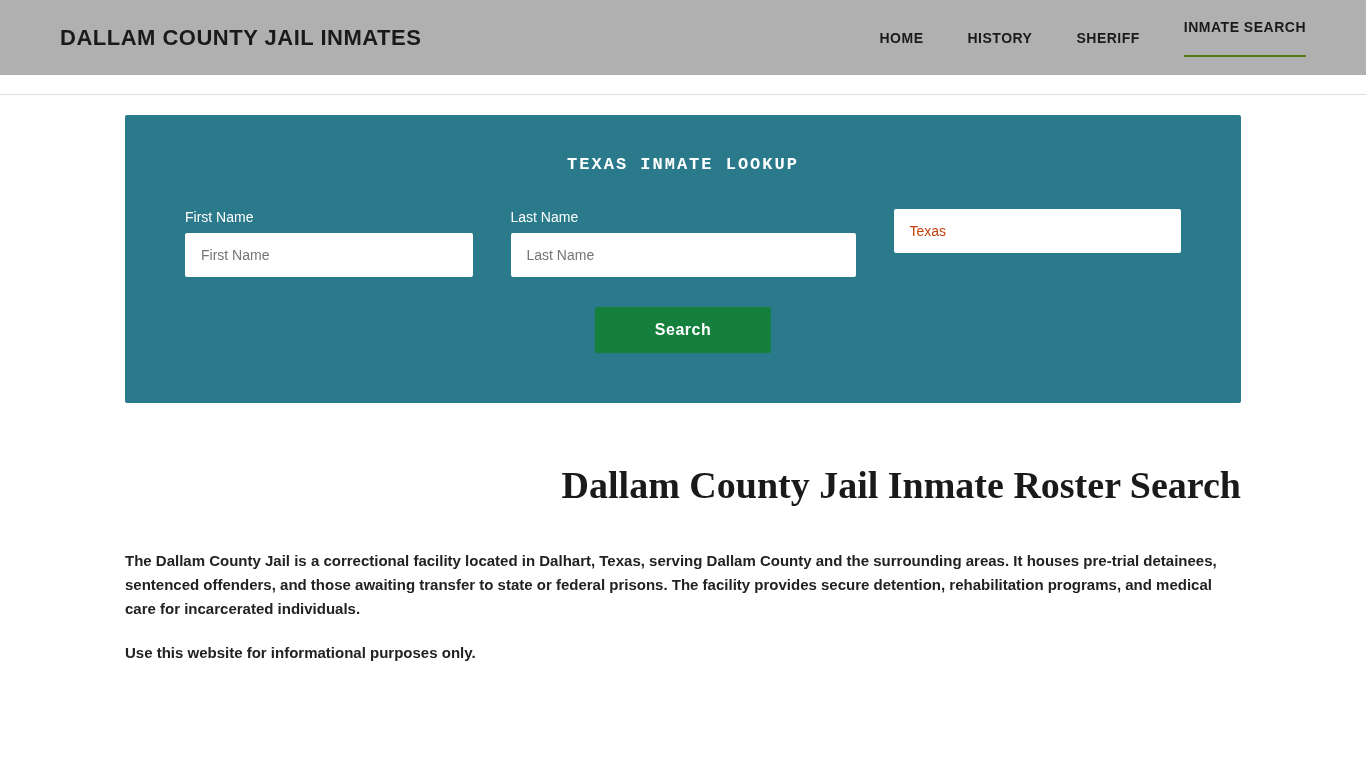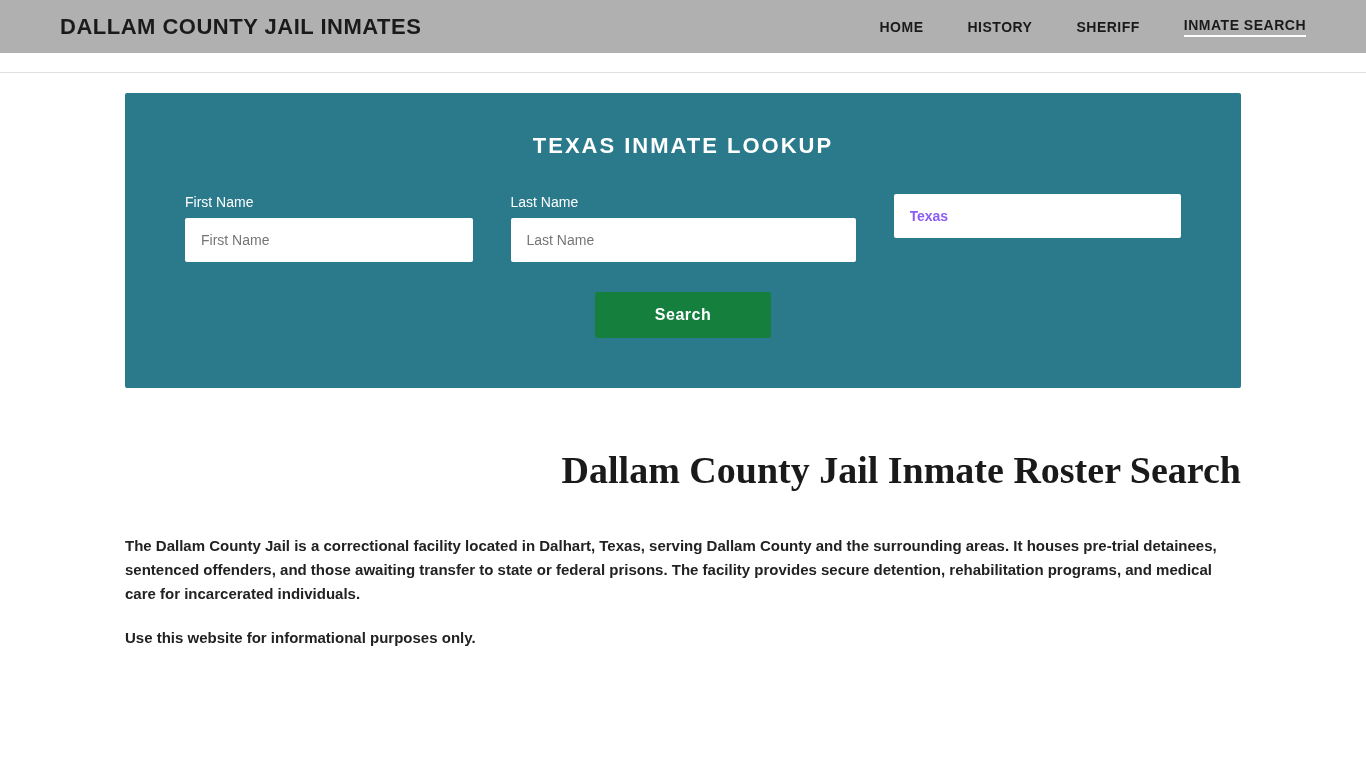--- a/index.html
+++ b/index.html
@@ -13,21 +13,21 @@
       background: #ffffff;
       color: #333;
       width: 1366px;
       min-height: 768px;
     }
 
     
     .header {
       background: #b0b0b0;
       padding: 0 60px;
-      height: 53px;
+      height: 75px;
       display: flex;
       align-items: center;
       justify-content: space-between;
     }
 
     .header-title {
       font-family: Arial, sans-serif;
       font-weight: 900;
       font-size: 22px;
       color: #1a1a1a;
@@ -44,45 +44,45 @@
       font-family: Arial, sans-serif;
       font-weight: 700;
       font-size: 14px;
       color: #1a1a1a;
       text-decoration: none;
       letter-spacing: 0.5px;
       cursor: pointer;
     }
 
     .nav-item.active {
-      border-bottom: 2px solid #ffffff;
-      padding-bottom: 2px;
+      border-bottom: 2px solid #4d7c0f;
+      padding-bottom: 20px;
     }
 
     
     .sub-header {
       height: 20px;
       background: #ffffff;
       border-bottom: 1px solid #e0e0e0;
     }
 
     
     .search-panel {
       background: #2a7a8c;
       margin: 20px 125px;
       padding: 40px 60px 50px 60px;
       border-radius: 2px;
     }
 
     .search-panel-title {
       text-align: center;
       color: #ffffff;
-      font-family: Liberation Sans, sans-serif;
-      font-weight: 700;
-      font-size: 22px;
+      font-family: Liberation Mono, monospace;
+      font-weight: 700;
+      font-size: 17px;
       letter-spacing: 2px;
       margin-bottom: 35px;
     }
 
     .search-fields {
       display: flex;
       gap: 38px;
       margin-bottom: 30px;
     }
 
@@ -117,22 +117,22 @@
       border: none;
       border-radius: 2px;
       background: #ffffff;
       color: #555;
       font-family: Arial, sans-serif;
       outline: none;
       width: 100%;
     }
 
     .field-input.state-val {
-      color: #8b5cf6;
-      font-weight: 700;
+      color: #c2410c;
+      font-weight: 400;
     }
 
     .search-btn-container {
       display: flex;
       justify-content: center;
     }
 
     .search-btn {
       background: #15803d;
       color: #ffffff;

